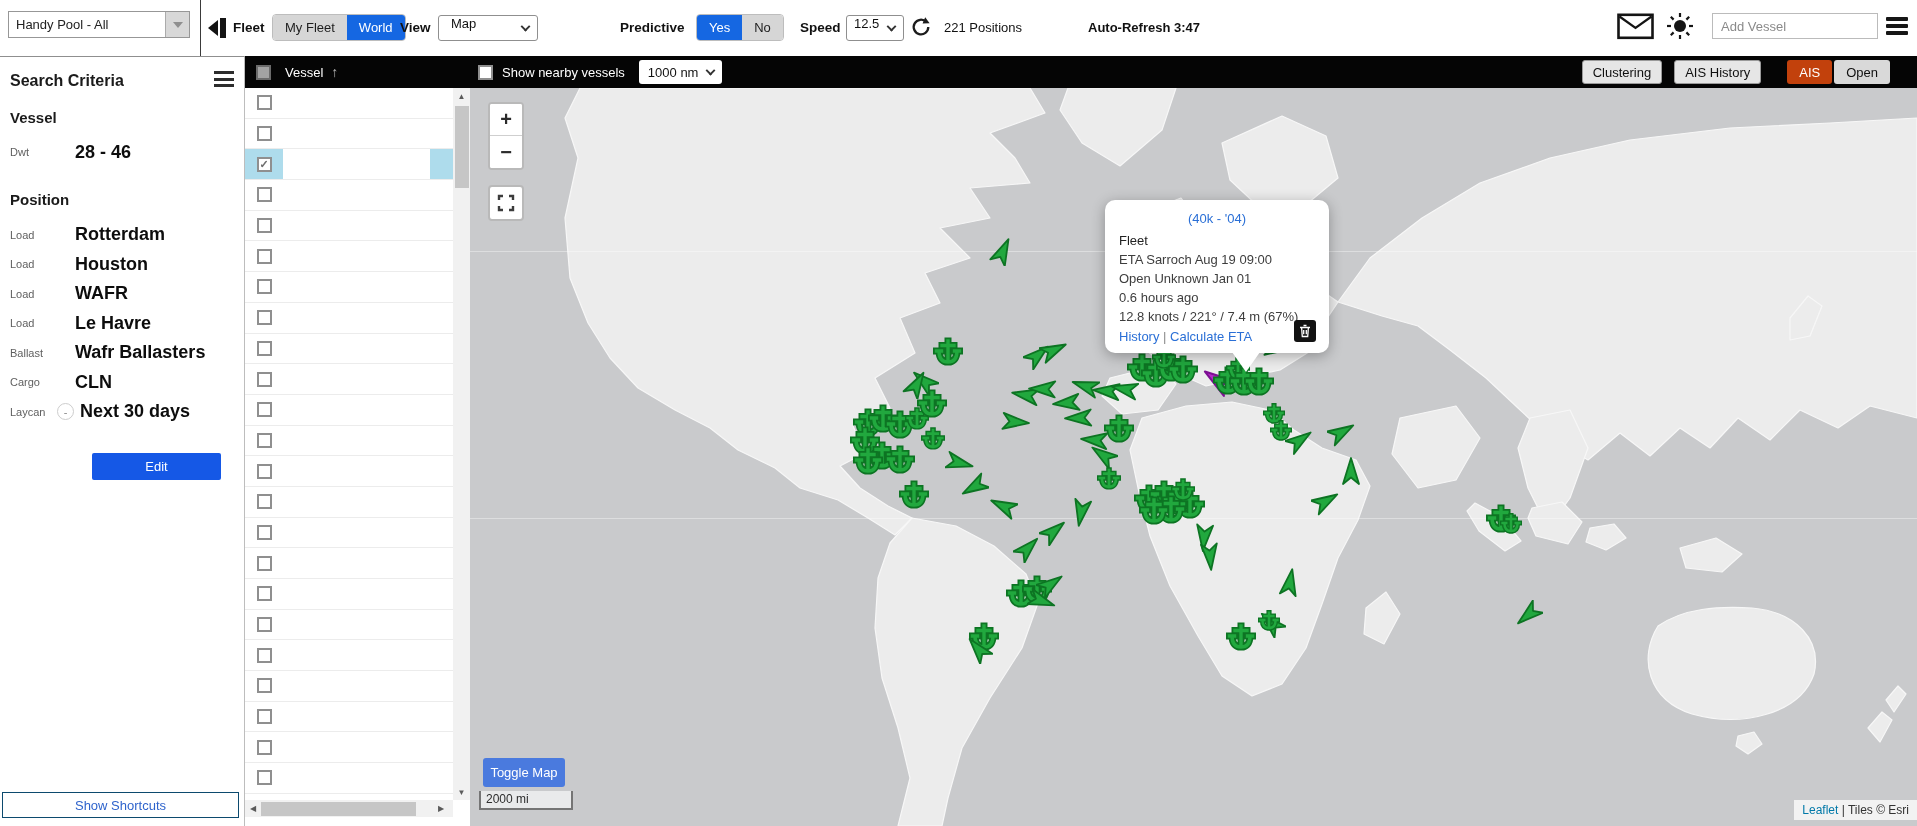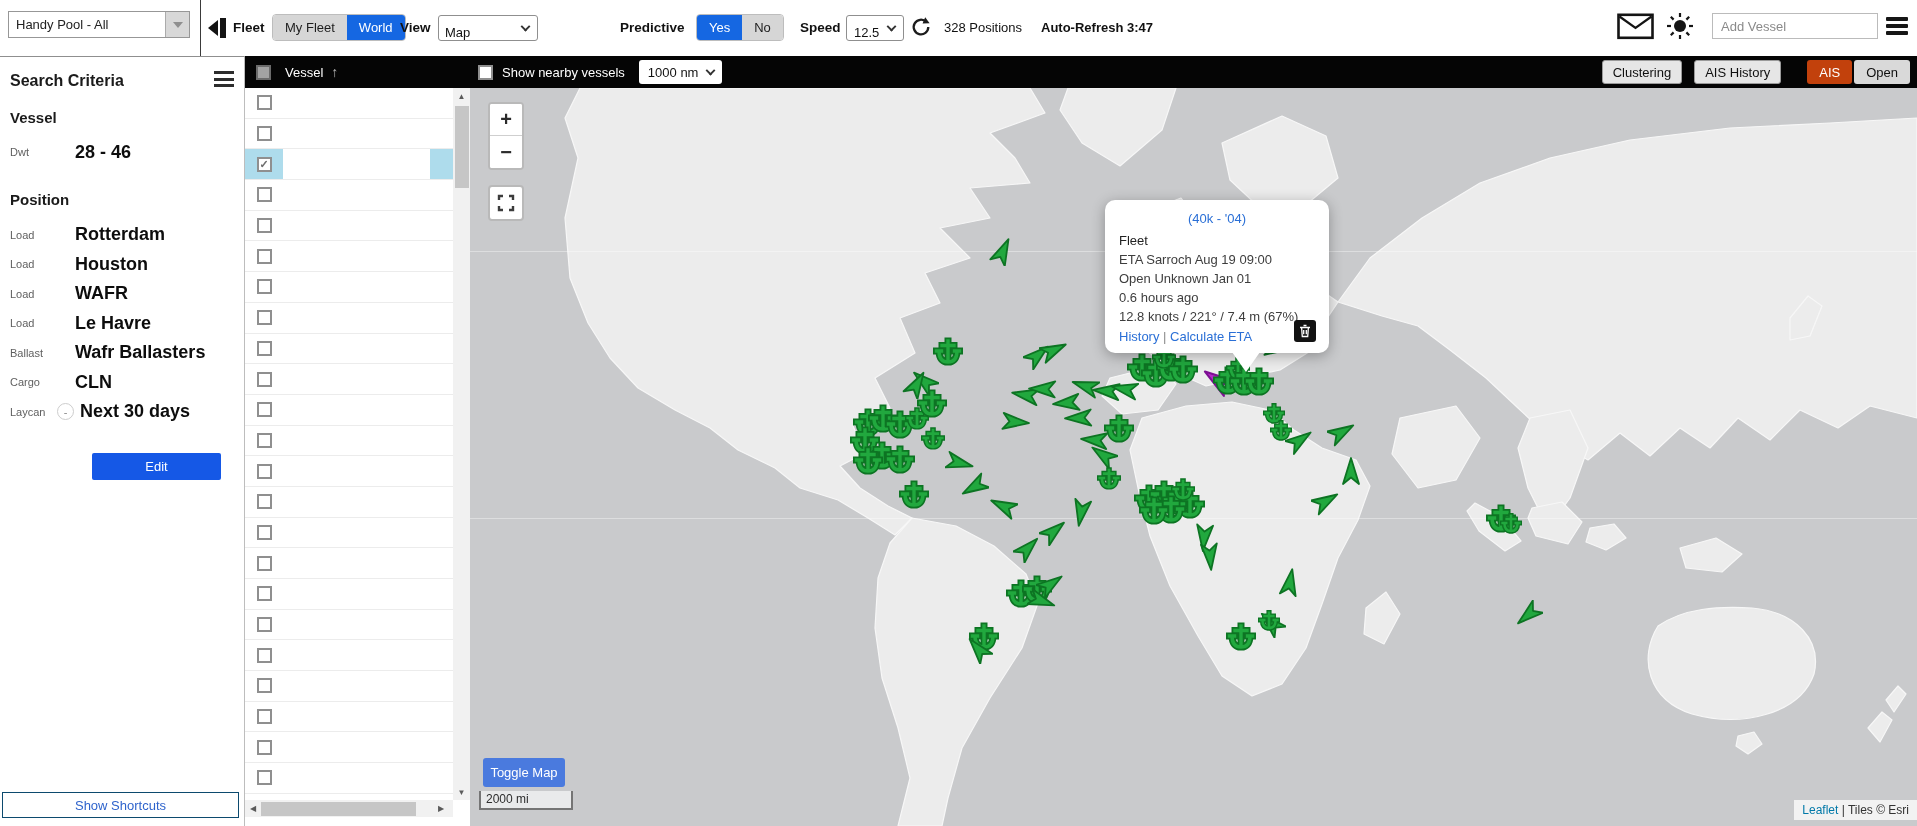--- a/index.html
+++ b/index.html
@@ -11,21 +11,21 @@
   .pool-select{position:absolute;left:8px;top:11px;width:182px;height:27px;border:1px solid #979797;background:#fff;display:flex;align-items:center}
   .pool-select .txt{padding-left:7px;flex:1;color:#222}
   .pool-select .dd{width:24px;height:100%;background:#d8d8d8;border-left:1px solid #ababab;display:flex;align-items:center;justify-content:center}
   .tri-down{width:0;height:0;border-left:5px solid transparent;border-right:5px solid transparent;border-top:6px solid #8f8f8f}
   .tb-divider{position:absolute;left:200px;top:0;bottom:0;width:1px;background:#3a3a3a}
   .tb-label{position:absolute;top:20px;font-weight:bold;font-size:13.5px;color:#111}
   .seg{position:absolute;top:14px;height:27px;display:flex;border-radius:4px;overflow:hidden;border:1px solid #bdbdbd}
   .seg>div{display:flex;align-items:center;justify-content:center;padding:0 12px;font-size:13px;cursor:pointer}
   .seg .off{background:#d6d6d6;color:#1d1d1d}
   .seg .on{background:#1567e2;color:#fff}
-  .tb-select{position:absolute;top:15px;height:26px;border:1px solid #8f8f8f;border-radius:3px;background:#fff;display:flex;align-items:flex-end;padding:0 22px 0 6px;color:#111}
+  .tb-select{position:absolute;top:15px;height:26px;border:1px solid #8f8f8f;border-radius:3px;background:#fff;display:flex;align-items:flex-start;padding:0 22px 0 12px;color:#111}
   .chev{position:absolute;right:8px;top:50%;width:7px;height:7px;border-right:2px solid #333;border-bottom:2px solid #333;transform:translateY(-70%) rotate(45deg)}
   .tb-text{position:absolute;top:20px;color:#111}
   .icon-btn{position:absolute;background:none;border:none;cursor:pointer}
   .add-vessel{position:absolute;left:1712px;top:13px;width:166px;height:26px;border:1px solid #bbb;padding:0 8px;font-size:13px;color:#222;font-family:"Liberation Sans",sans-serif}
   .add-vessel::placeholder{color:#8a8a8a}
   .burger span{display:block;width:22px;height:3.6px;background:#161616;margin-bottom:3.6px;border-radius:1px}
 
   
   .sidebar{position:absolute;left:0;top:56px;width:245px;bottom:0;background:#fff;border-top:1px solid #8f8f8f;border-right:1px solid #bdbdbd;padding:14px 10px 0 10px}
   .sb-head{display:flex;align-items:center;justify-content:space-between}
@@ -44,21 +44,21 @@
   
   .darkbar{position:absolute;left:245px;top:56px;right:0;height:32px;background:#050505;display:flex;align-items:center;z-index:9}
   .cb{width:15px;height:15px;background:#fff;border:2px solid #8f8f8f;display:inline-flex;align-items:center;justify-content:center;font-size:11px;font-weight:bold;color:#6e6e6e;flex-shrink:0}
   .cb.gray{background:#a3a3a3;border-color:#6b6b6b}
   .cb.checked::after{content:"✓"}
   .db-vessel{color:#fff;margin-left:14px}
   .db-sort{color:#b9b9b9;font-weight:bold;font-size:14px;margin-left:8px}
   .db-nearby{position:absolute;left:233px;display:flex;align-items:center}
   .db-nearby .lbl{color:#fff;margin-left:9px}
   .db-range{position:relative;margin-left:14px;height:24px;background:#fff;border-radius:3px;display:flex;align-items:center;padding:0 24px 0 9px;color:#111;cursor:pointer}
-  .db-right{position:absolute;right:7px;display:flex;align-items:center}
+  .db-right{position:absolute;right:27px;display:flex;align-items:center}
   .db-btn{height:24px;padding:0 10px;background:#e6e6e6;border:1px solid #9a9a9a;border-radius:3px;font-size:13px;color:#101010;font-family:"Liberation Sans",sans-serif;cursor:pointer}
   .db-btn+.db-btn{margin-left:12px}
   .db-tgl{height:24px;padding:0 12px;border:none;border-radius:3px;font-size:13px;font-family:"Liberation Sans",sans-serif;cursor:pointer}
   .db-tgl.on{background:#c2410c;color:#fff;margin-left:26px}
   .db-tgl.off{background:#d9d9d9;color:#101010;margin-left:2px}
 
   
   .listpanel{position:absolute;left:245px;top:88px;width:225px;bottom:0;background:#fff}
   .rows{position:absolute;left:0;top:0;width:208px;height:712px;overflow:hidden}
   .vrow{display:flex;height:30.7px;border-bottom:1px solid #ececec}
@@ -138,22 +138,22 @@
     <span>12.5</span>
     <span class="chev"></span>
   </div>
 
   <span class="icon-btn" style="left:910px;top:16px">
     <svg width="22" height="22" viewBox="0 0 22 22">
         <path d="M18.3 11a7.3 7.3 0 1 1-2.1-5.1" fill="none" stroke="#1c1c1c" stroke-width="2.3"></path>
         <polygon points="15.2,1.2 19.6,7.2 12.6,7.6" fill="#1c1c1c"></polygon>
       </svg>
   </span>
-  <span class="tb-text" style="left:944px">328 Positions</span>
-  <span class="tb-text" style="left:1041px;font-weight:bold">Auto-Refresh 3:47</span>
+  <span class="tb-text" style="left:944px">221 Positions</span>
+  <span class="tb-text" style="left:1088px;font-weight:bold">Auto-Refresh 3:47</span>
 
   <span class="icon-btn" style="left:1617px;top:13px">
     <svg width="37" height="27" viewBox="0 0 37 27">
         <rect x="1.5" y="1.8" width="34" height="23" fill="none" stroke="#141414" stroke-width="2.6"></rect>
         <path d="M2.5 3.5l16 11.5 16-11.5" fill="none" stroke="#141414" stroke-width="2.2"></path>
       </svg>
   </span>
   <span class="icon-btn" style="left:1666px;top:12px">
     <svg width="28" height="28" viewBox="0 0 28 28">
       <circle cx="14" cy="14" r="6" fill="#141414"></circle>

